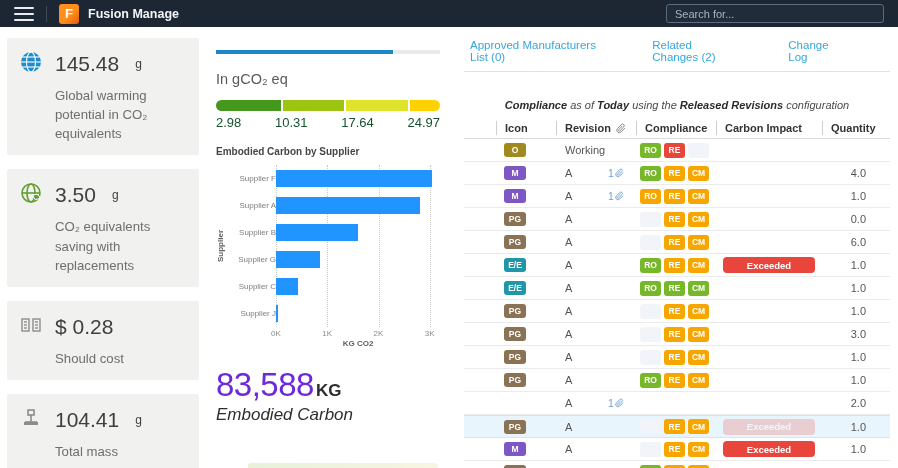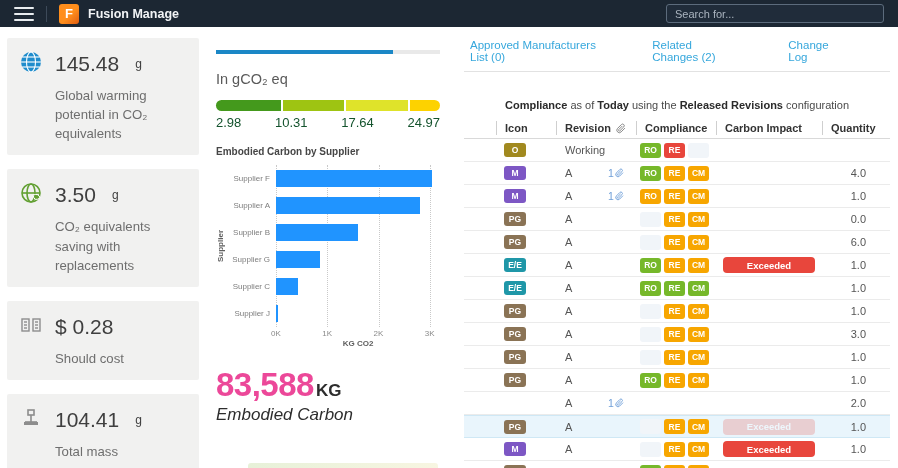--- a/index.html
+++ b/index.html
@@ -40,43 +40,43 @@
   .gauge div:last-child { border-radius:0 6px 6px 0; }
   .gauge-ticks { display:flex; justify-content:space-between; margin-top:4px; font-size:13px; color:#14532d; }
 
   .chart-wrap { margin-top:16px; }
   .chart-title { font-size:10px; font-weight:bold; color:#464646; }
   .chart { display:grid; grid-template-columns:12px 48px 1fr; margin-top:8px; }
   .c-ylab { writing-mode:vertical-rl; transform:rotate(180deg); text-align:center;
     font-size:8px; font-weight:bold; color:#5f5f5f; grid-row:1; }
   .c-labels { display:flex; flex-direction:column; grid-row:1; }
   .c-labels span { flex:1; display:flex; align-items:center; justify-content:flex-end;
-    padding-right:6px; font-size:8px; color:#7d7d7d; }
+    padding-right:0; font-size:8px; color:#7d7d7d; }
   .c-plot { position:relative; height:162px; grid-row:1; }
   .c-grid { position:absolute; top:0; bottom:0; width:0;
     border-left:1px dotted #c9c9c9; }
   .c-bars { position:absolute; inset:0; display:flex; flex-direction:column; }
   .c-brow { flex:1; display:flex; align-items:center; }
   .c-bar { height:17px; }
   .c-xticks { grid-column:3; position:relative; height:11px; }
   .c-xticks span { position:absolute; transform:translateX(-50%); font-size:8px; color:#8a8a8a; top:2px; }
   .c-xlab { grid-column:3; text-align:center; font-size:8px; font-weight:bold; color:#5f5f5f; margin-top:1px; }
 
   .total { margin-top:18px; }
-  .total-value { font-size:33px; font-weight:700; color:#ec4899; letter-spacing:-0.5px; }
+  .total-value { font-size:33px; font-weight:400; color:#6d28d9; letter-spacing:-0.5px; }
   .total-unit { font-size:17px; font-weight:600; color:#2d2d2d; margin-left:2px; }
   .total-label { font-size:17px; color:#2d2d2d; margin-top:1px;font-style:italic; }
   .partial-gauge { position:absolute; bottom:0; left:42px; width:190px; height:5px;
     background:linear-gradient(90deg,#cfe3b2,#f0ecc4); opacity:.5; border-radius:3px 3px 0 0; }
 
   
   .rightp { flex:1; padding:10px 8px 0 8px; }
   .tabs { display:flex; padding:2px 0 8px 6px; border-bottom:1px solid #e2e2e2; }
   .tab { font-size:11.5px; cursor:pointer; margin-right:52px; }
-  .note { text-align:center; font-size:11px; color:#4a4a4a; margin-top:27px; }
+  .note { text-align:center; font-size:11px; color:#4a4a4a; margin-top:27px;font-style:italic; }
   .note b { color:#2b2b2b; }
 
   .tablewrap { margin-top:7px; }
   .trow { display:grid; grid-template-columns:32px 60px 52px 28px 80px 106px 1fr; align-items:center; }
   .thead { height:21px; font-size:11px; font-weight:bold; color:#333; border-bottom:1px solid #d9d9d9; }
   .thead .hc { padding-left:8px; height:14px; display:flex; align-items:center; gap:4px; }
   .thead .sep { border-left:1px solid #cfcfcf; }
   .tbody .trow { height:23px; border-bottom:1px solid #ebebeb; font-size:11px; color:#555; cursor:pointer; }
   .tbody .trow.hl { background:#e9f5fc; border-top:1px solid #cfe8f5; border-bottom:1px solid #cfe8f5; }
   .ibadge { display:inline-block; min-width:22px; padding:2px 4px; border-radius:3px;

